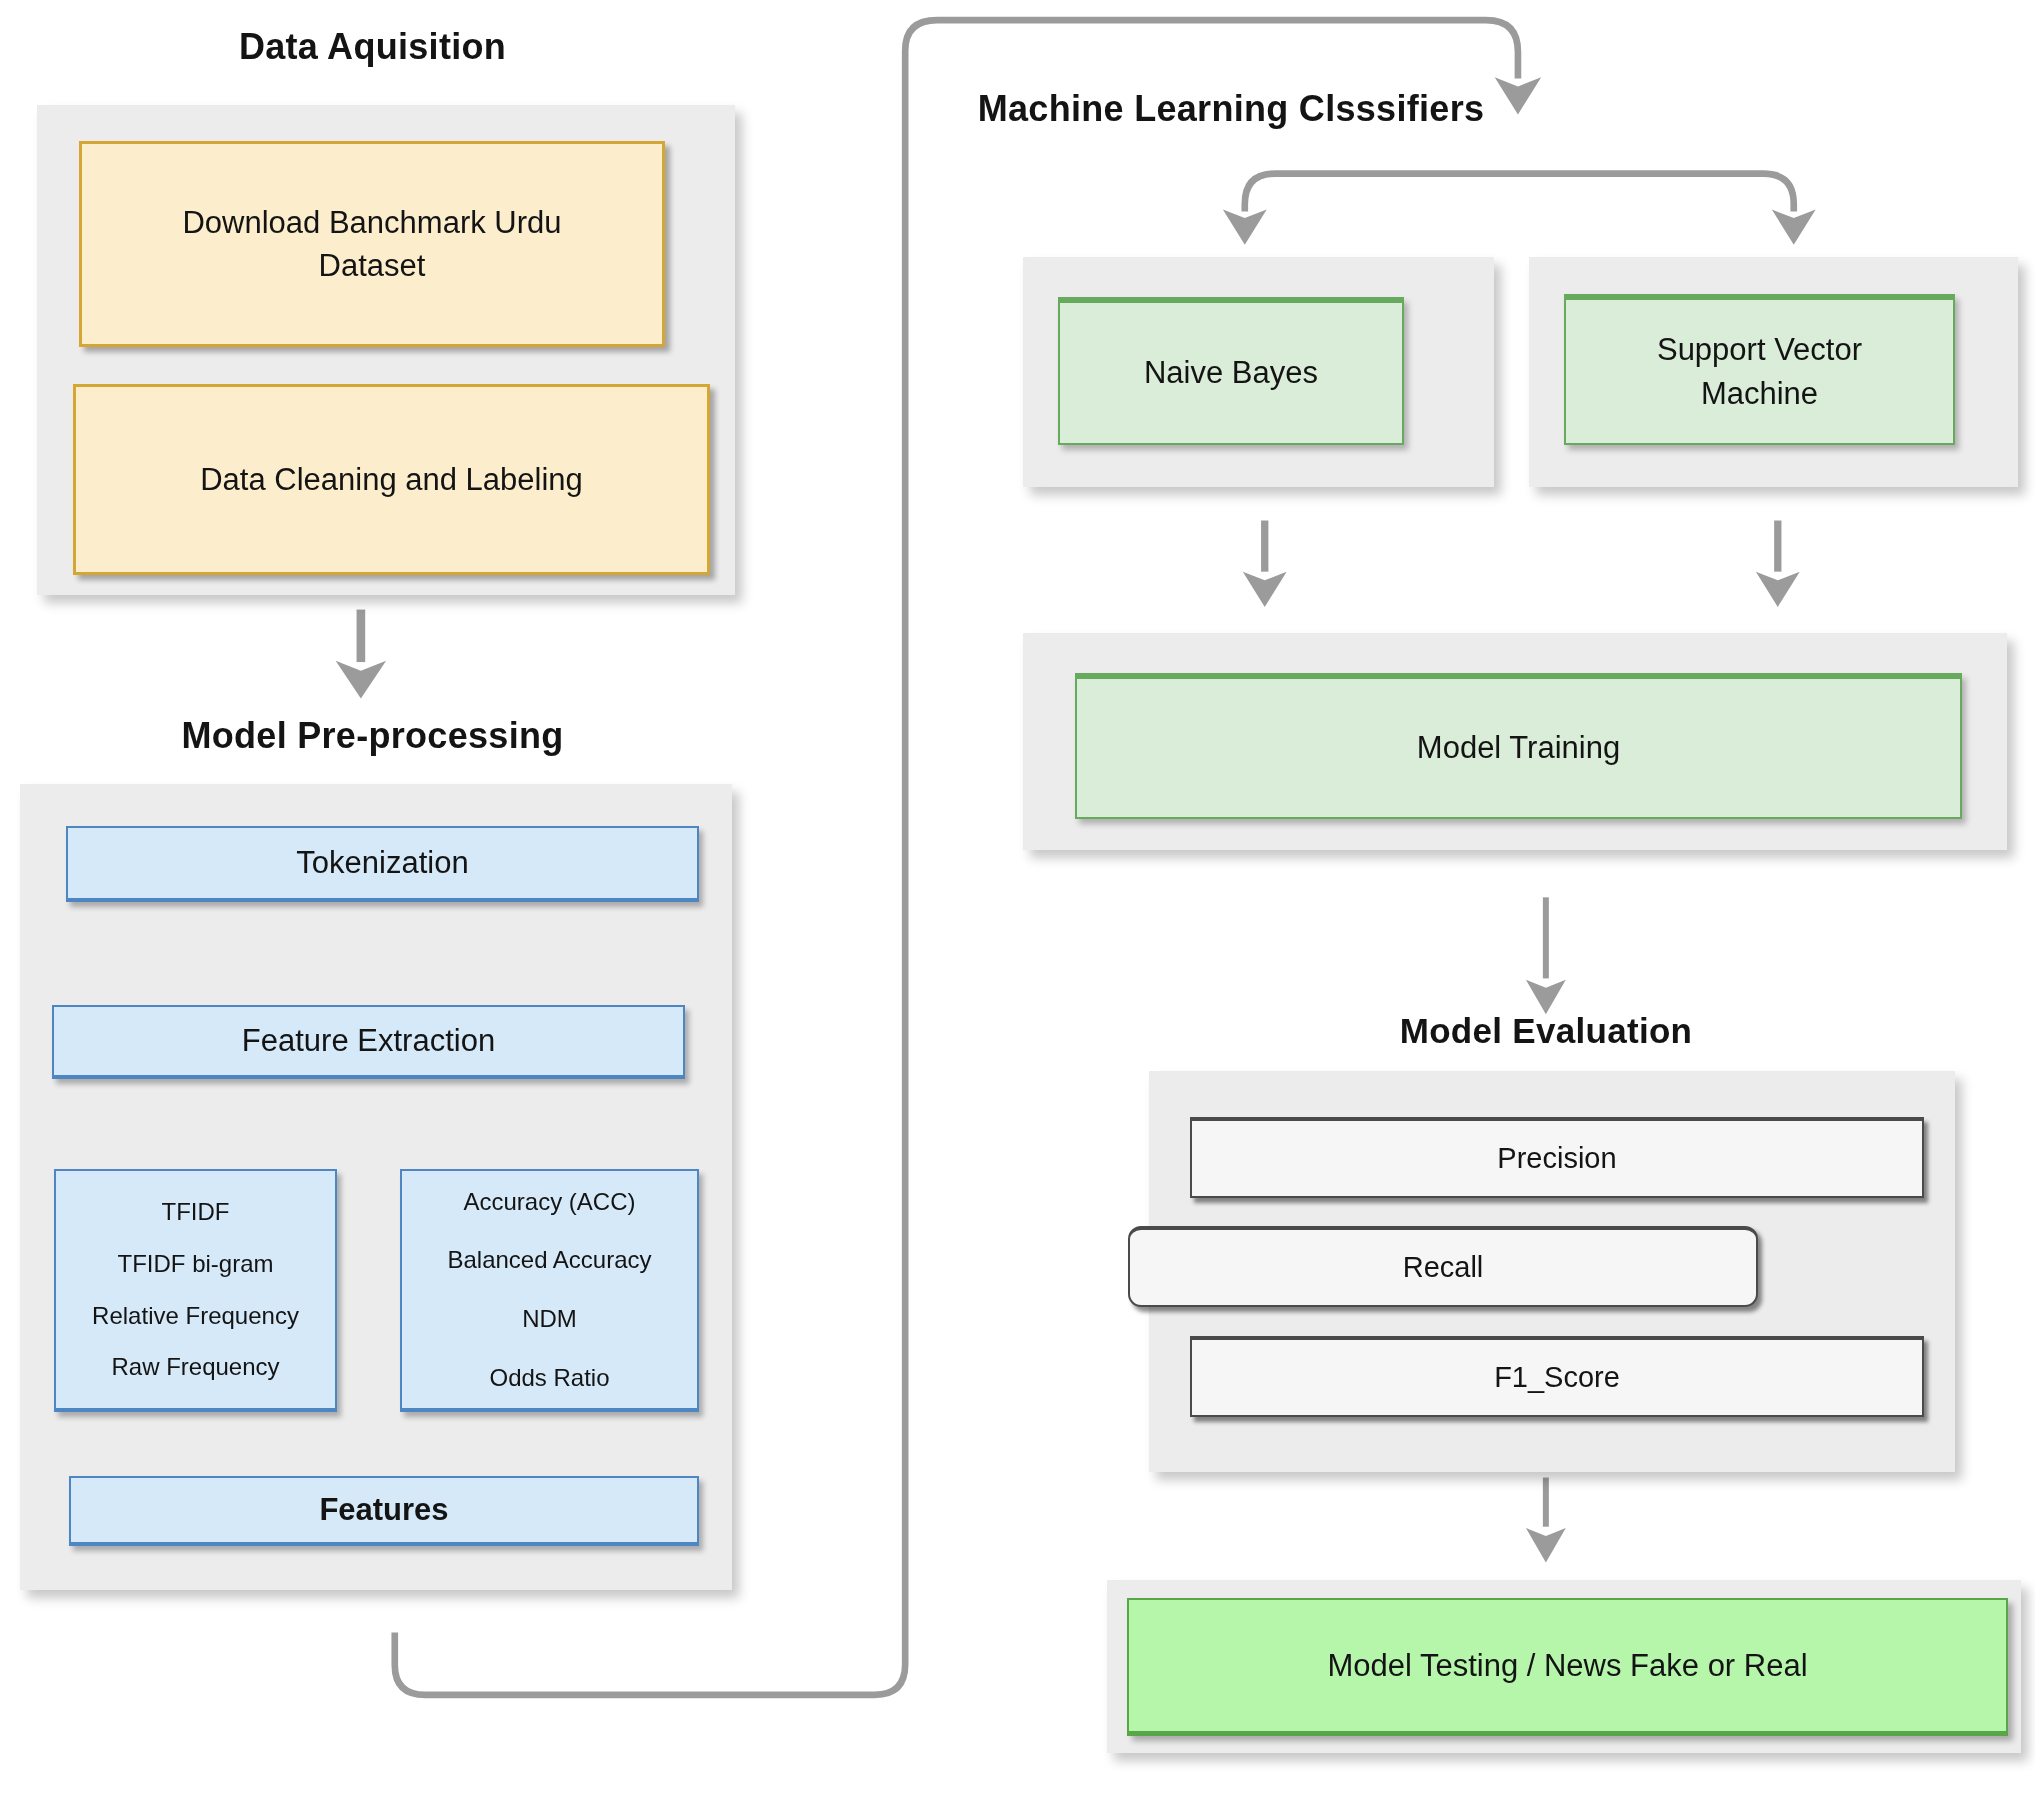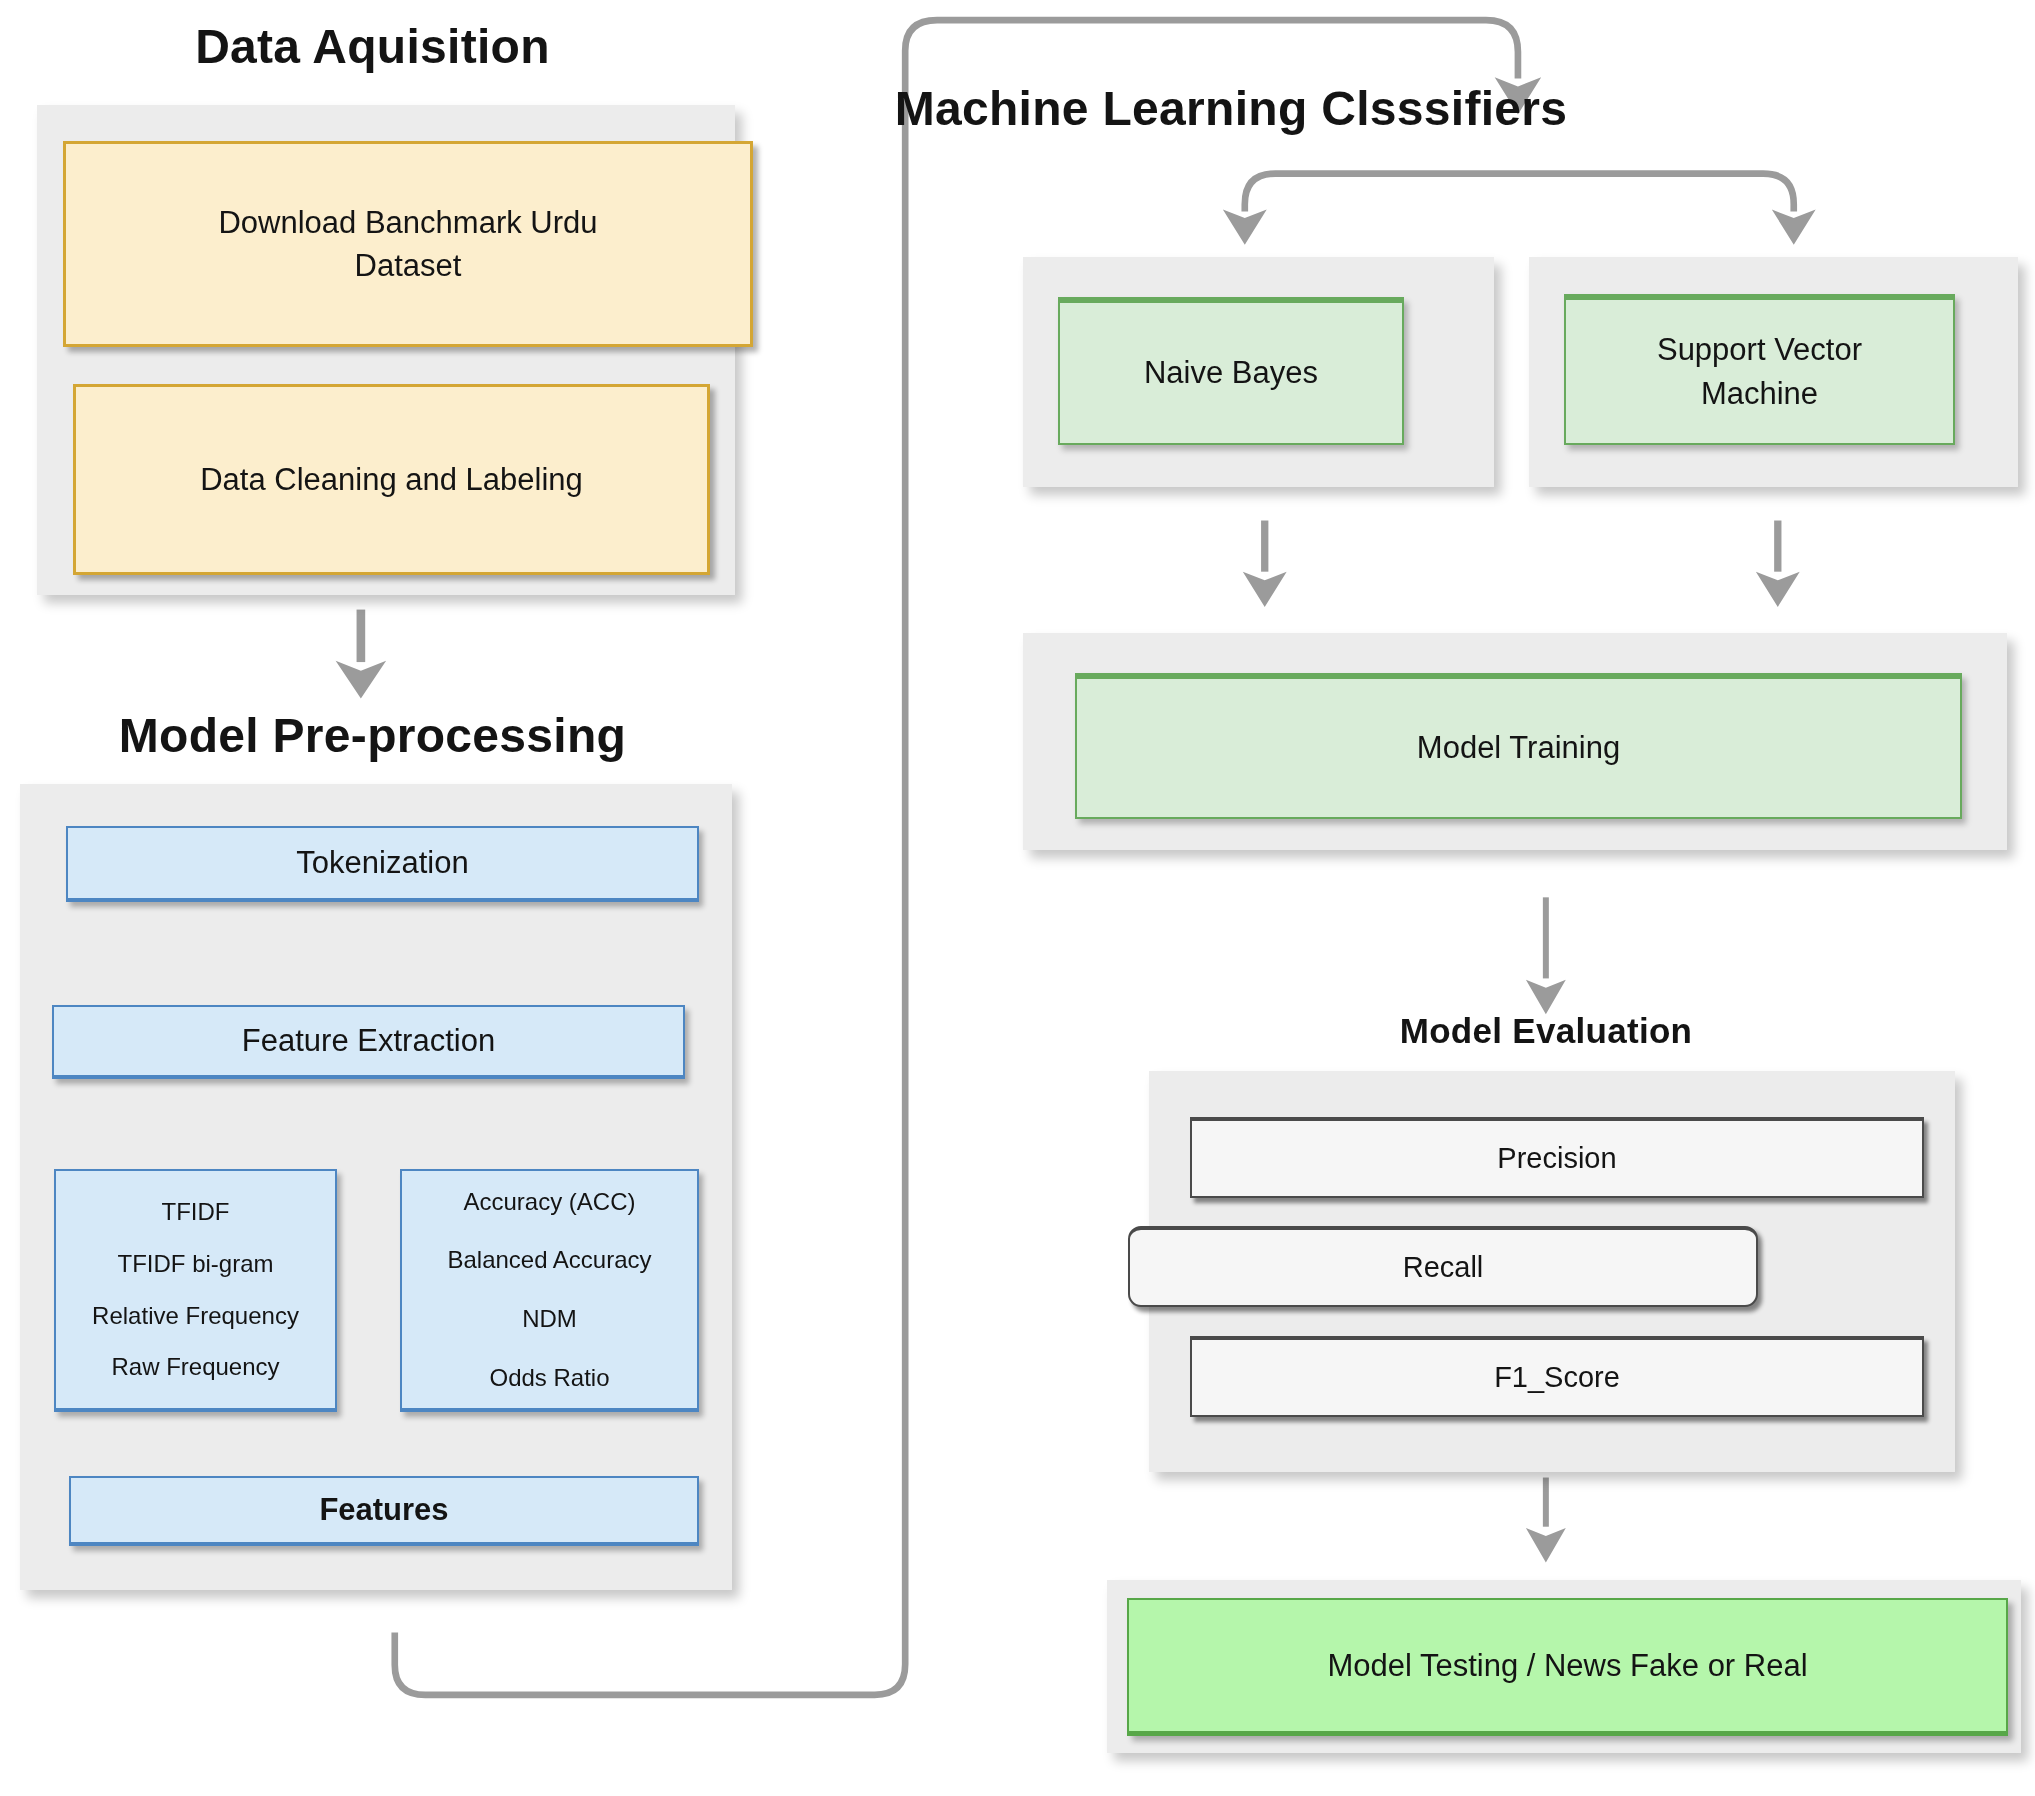--- a/index.html
+++ b/index.html
@@ -6,21 +6,21 @@
   .stage{
     position:relative;width:2035px;height:1796px;background:#ffffff;
     font-family:"Liberation Sans",sans-serif;color:var(--text,#141414);
     overflow:hidden;
   }
   .connectors{position:absolute;left:0;top:0;width:2035px;height:1796px;z-index:1;}
   .connectors .shaft{stroke:var(--arrowGray,#9b9b9b);fill:none;stroke-linejoin:round;}
   .connectors .head{fill:var(--arrowGray,#9b9b9b);stroke:none;}
   .sec-title{
     position:absolute;box-sizing:border-box;display:flex;align-items:center;justify-content:center;
-    font-weight:600;font-size:48px;letter-spacing:0.3px;z-index:3;white-space:nowrap;
+    font-weight:600;font-size:36px;letter-spacing:0.3px;z-index:3;white-space:nowrap;
   }
   .panel{
     position:absolute;box-sizing:border-box;background:var(--containerFill,#ececec);
     box-shadow:6.6px 8px 10.6px rgba(0,0,0,0.22);z-index:2;
   }
   .box{
     position:absolute;box-sizing:border-box;display:flex;align-items:center;justify-content:center;
     text-align:center;font-size:31px;line-height:1.4;z-index:4;
   }
   .yellow{
@@ -103,21 +103,21 @@
     <g>
       <path class="shaft" stroke-width="9" d="M 2326 2223 L 2326 2297"></path>
       <path class="head" d="M 2326 2351 L 2296 2299 L 2326 2311 L 2356 2299 Z"></path>
     </g>
   </svg>
 
   <div class="sec-title" style="left:40px;top:23px;width:665px;height:47px;">Data Aquisition</div>
 
   <div class="panel" style="left:37px;top:105px;width:698px;height:490px;"></div>
 
-  <div class="box yellow" style="left:63px;top:141px;width:690px;height:206px;">
+  <div class="box yellow" style="left:79px;top:141px;width:586px;height:206px;">
     <span class="wrap620">Download Banchmark Urdu Dataset</span>
   </div>
 
   <div class="box yellow" style="left:73px;top:384px;width:637px;height:191px;">
     <span>Data Cleaning and Labeling</span>
   </div>
 
   <div class="sec-title" style="left:40px;top:712px;width:665px;height:47px;">Model Pre-processing</div>
 
   <div class="panel" style="left:20px;top:784px;width:712px;height:806px;"></div>

